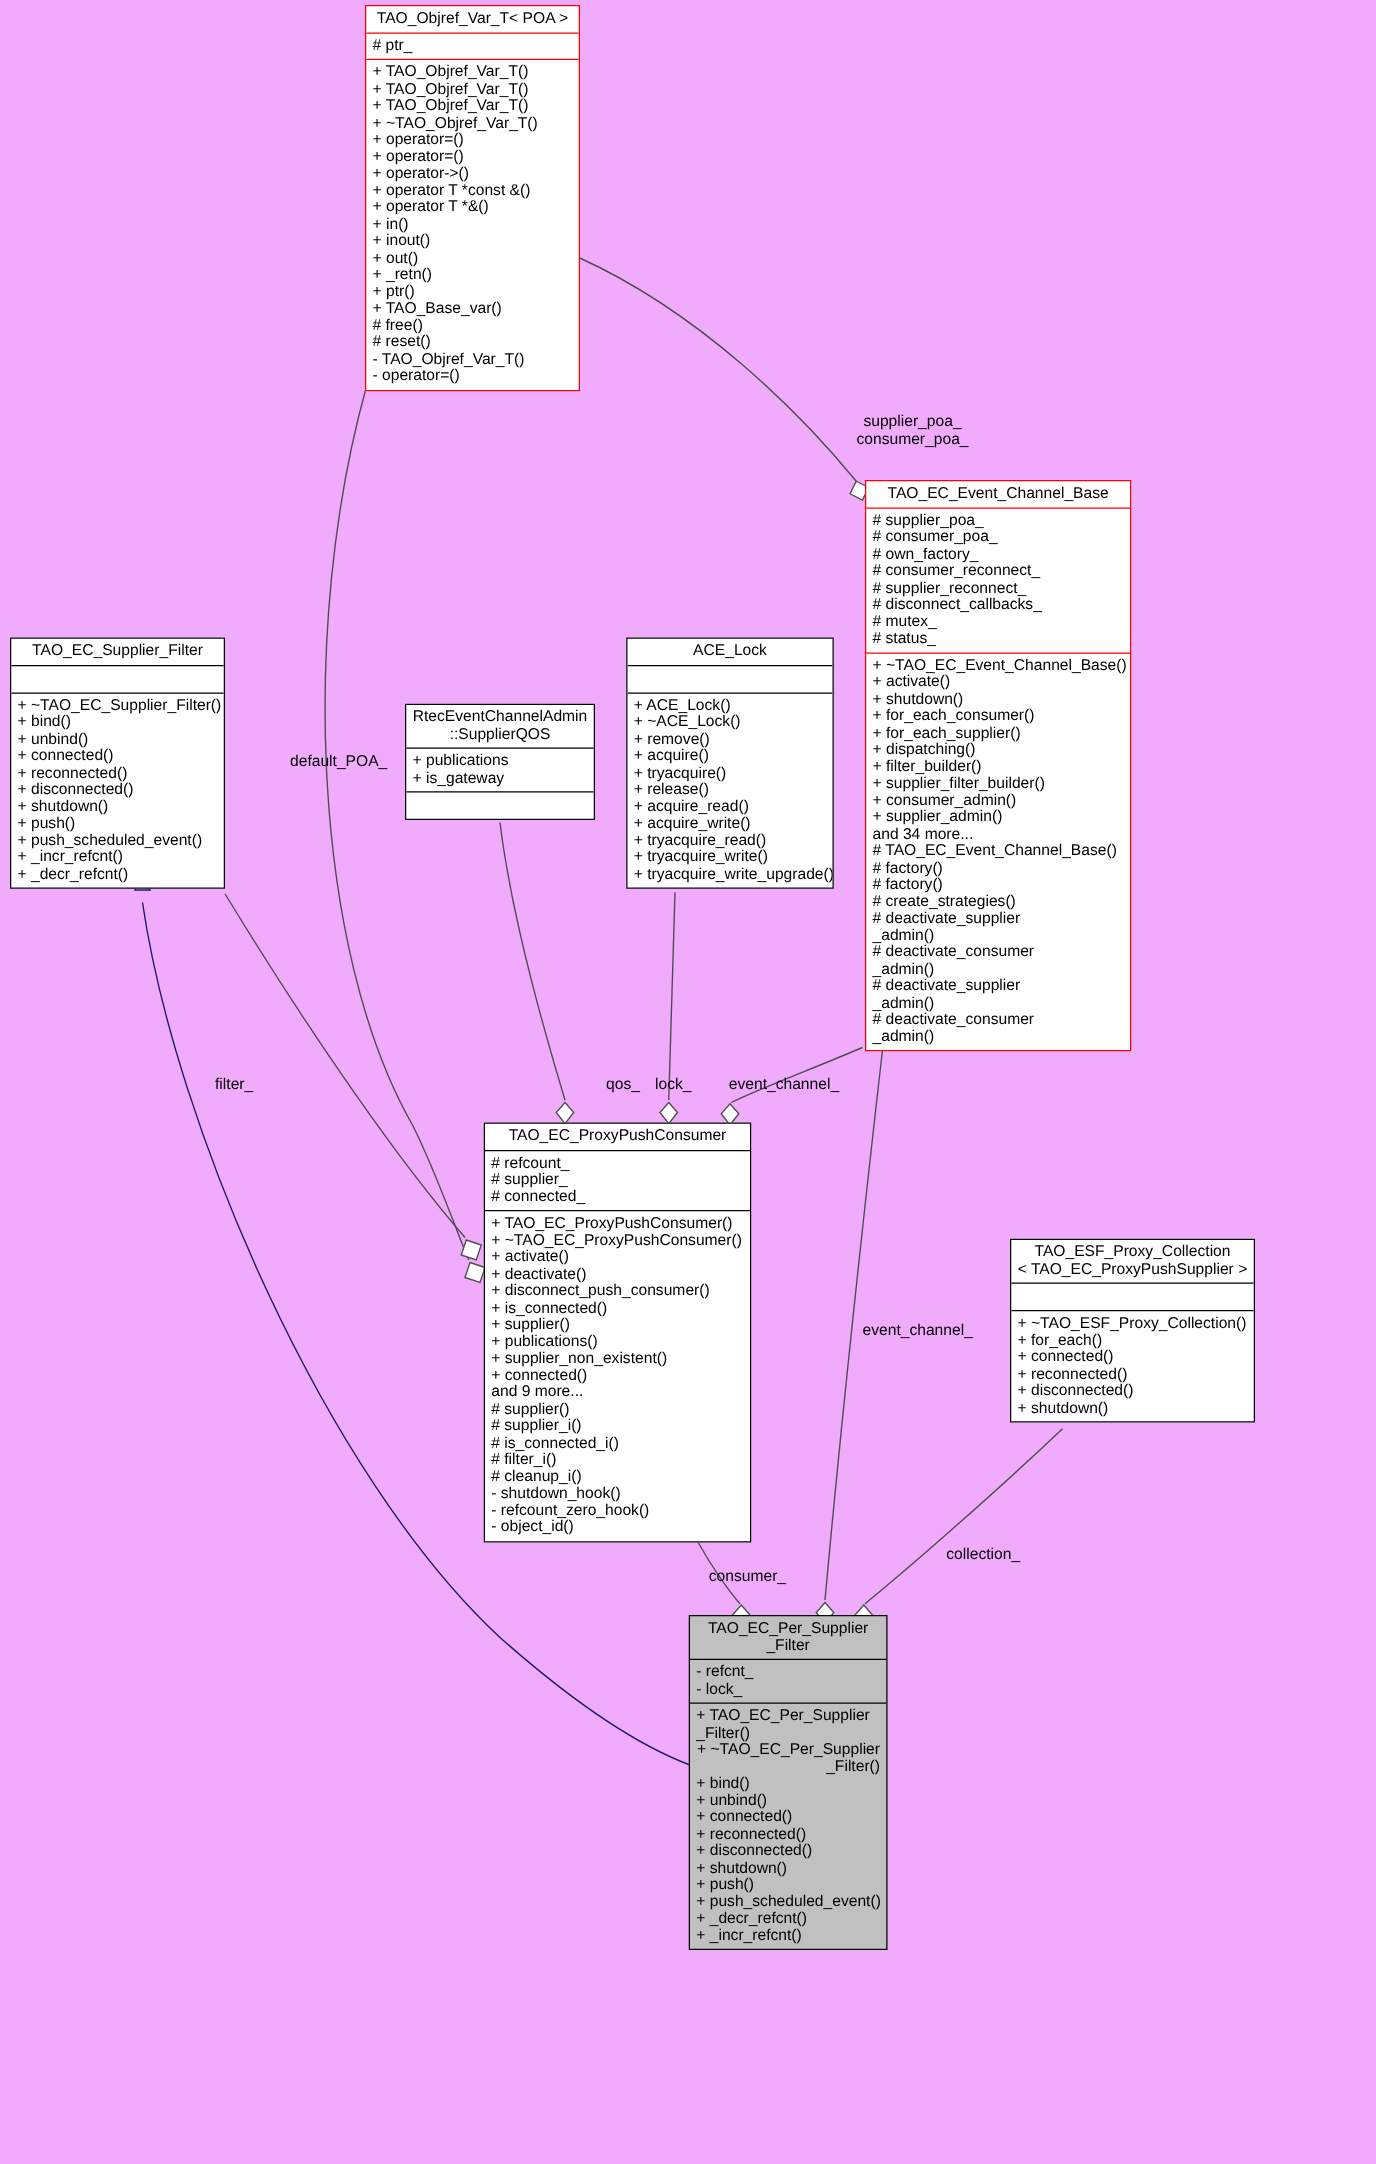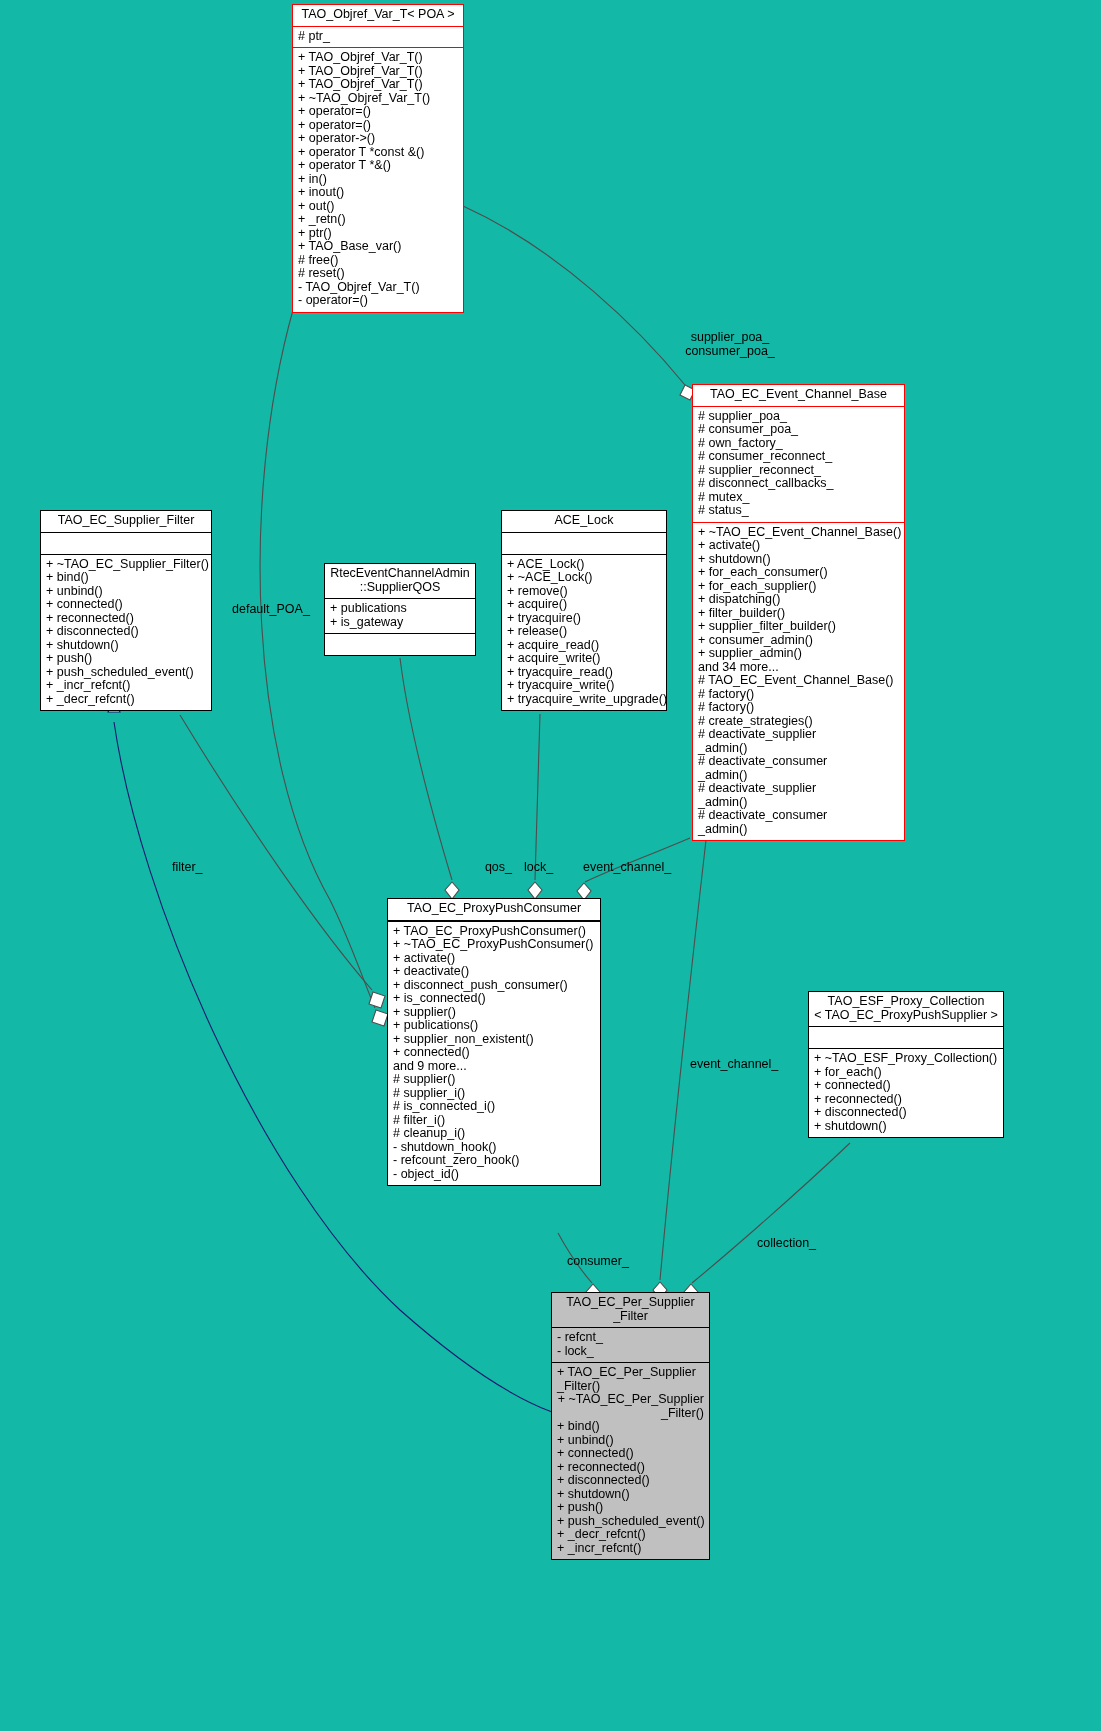--- a/index.html
+++ b/index.html
@@ -8,21 +8,21 @@
     padding: 0;
     background: #ffffff;
   }
   body {
     font-family: "Liberation Sans", sans-serif;
   }
   #canvas {
     position: relative;
     width: 1101px;
     height: 1731px;
-    background: #14b8a6;
+    background: #f0abfc;
     overflow: hidden;
   }
   svg.edges {
     position: absolute;
     left: 0;
     top: 0;
     width: 1101px;
     height: 1731px;
     pointer-events: none;
   }
@@ -178,21 +178,21 @@
 _admin()</div>
       <div class="uml-row wrapline" style="height:27px;"># deactivate_consumer
 _admin()</div>
       <div class="uml-row wrapline" style="height:27px;"># deactivate_supplier
 _admin()</div>
       <div class="uml-row wrapline" style="height:27px;"># deactivate_consumer
 _admin()</div>
     </div>
   </div>
 
-  <div class="umlbox" style="left:8px; top:510px; width:172px;margin-left:32px;">
+  <div class="umlbox" style="left:8px; top:510px; width:172px;">
     <div class="uml-title">TAO_EC_Supplier_Filter</div>
     <div class="uml-sep"></div>
     <div class="uml-section" style="height:14px;"></div>
     <div class="uml-sep"></div>
     <div class="uml-section">
       <div class="uml-row">+ ~TAO_EC_Supplier_Filter()</div>
       <div class="uml-row">+ bind()</div>
       <div class="uml-row">+ unbind()</div>
       <div class="uml-row">+ connected()</div>
       <div class="uml-row">+ reconnected()</div>
@@ -233,20 +233,25 @@
       <div class="uml-row">+ publications</div>
       <div class="uml-row">+ is_gateway</div>
     </div>
     <div class="uml-sep"></div>
     <div class="uml-section" style="height:14px;"></div>
   </div>
 
   <div class="umlbox" style="left:387px; top:898px; width:214px;">
     <div class="uml-title">TAO_EC_ProxyPushConsumer</div>
     <div class="uml-sep"></div>
+    <div class="uml-section">
+      <div class="uml-row"># refcount_</div>
+      <div class="uml-row"># supplier_</div>
+      <div class="uml-row"># connected_</div>
+    </div>
     <div class="uml-sep"></div>
     <div class="uml-section">
       <div class="uml-row">+ TAO_EC_ProxyPushConsumer()</div>
       <div class="uml-row">+ ~TAO_EC_ProxyPushConsumer()</div>
       <div class="uml-row">+ activate()</div>
       <div class="uml-row">+ deactivate()</div>
       <div class="uml-row">+ disconnect_push_consumer()</div>
       <div class="uml-row">+ is_connected()</div>
       <div class="uml-row">+ supplier()</div>
       <div class="uml-row">+ publications()</div>

